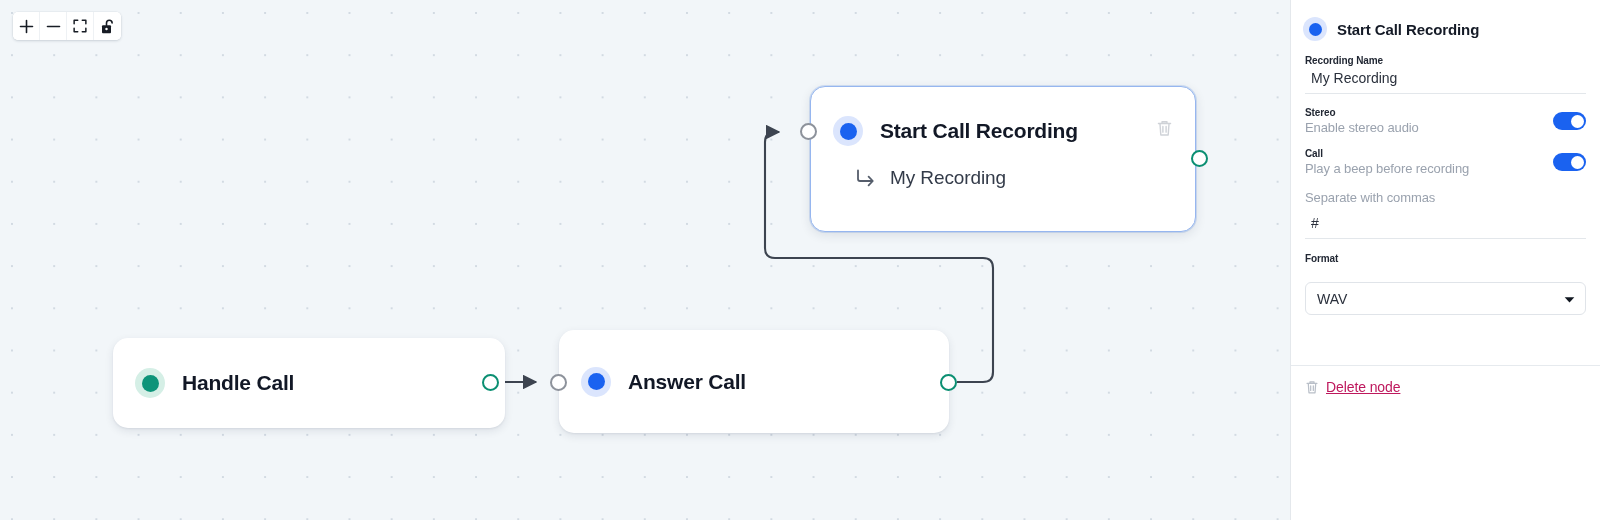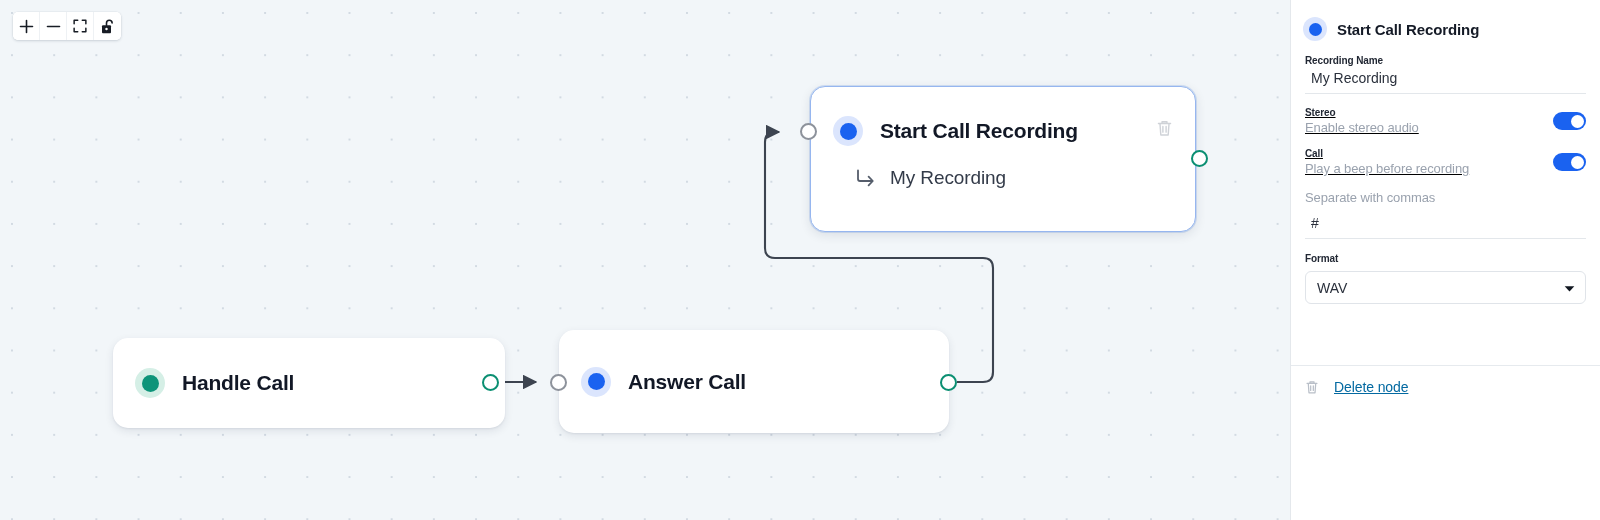--- a/index.html
+++ b/index.html
@@ -174,40 +174,39 @@
     border-bottom: 1px solid #e3e7eb;
     outline: none;
     padding: 4px 0 7px 6px;
     background: transparent;
   }
   .underline-input::placeholder { color: #b6bcc6; }
 
   .switch-row {
     display: flex; align-items: center; justify-content: space-between;
     margin-top: 13px;
-    text-decoration: underline;
   }
   .switch-texts { display: flex; flex-direction: column; }
   .switch {
     width: 33px; height: 18px;
     border-radius: 10px;
     background: #1a62f0;
     position: relative;
     flex: 0 0 33px;
     cursor: pointer;
   }
   .switch .knob {
     position: absolute;
     width: 13px; height: 13px;
     border-radius: 50%;
     background: #ffffff;
     top: 2.5px; right: 2.5px;
   }
 
-  .select-wrap { position: relative; margin-top: 7px; }
+  .select-wrap { position: relative; margin-top: 18px; }
   .select-box {
     width: 100%;
     height: 33px;
     border: 1px solid #e0e4e9;
     border-radius: 6px;
     font-size: 14px;
     color: #2a303c;
     font-family: "Liberation Sans", sans-serif;
     padding: 0 26px 0 11px;
     background: #ffffff;
@@ -231,23 +230,23 @@
     background: #e6eaee;
   }
   .delete-row {
     position: absolute;
     left: 14px; top: 379px;
     display: flex; align-items: center;
     cursor: pointer;
   }
   .delete-row .dl-text {
     font-size: 14px;
-    color: #0369a1;
+    color: #be185d;
     text-decoration: underline;
-    margin-left: 15px;
+    margin-left: 7px;
     letter-spacing: -0.1px;
   }
 </style>
 </head>
 <body>
 
 <div id="app">
 
   <div id="canvas">
 

